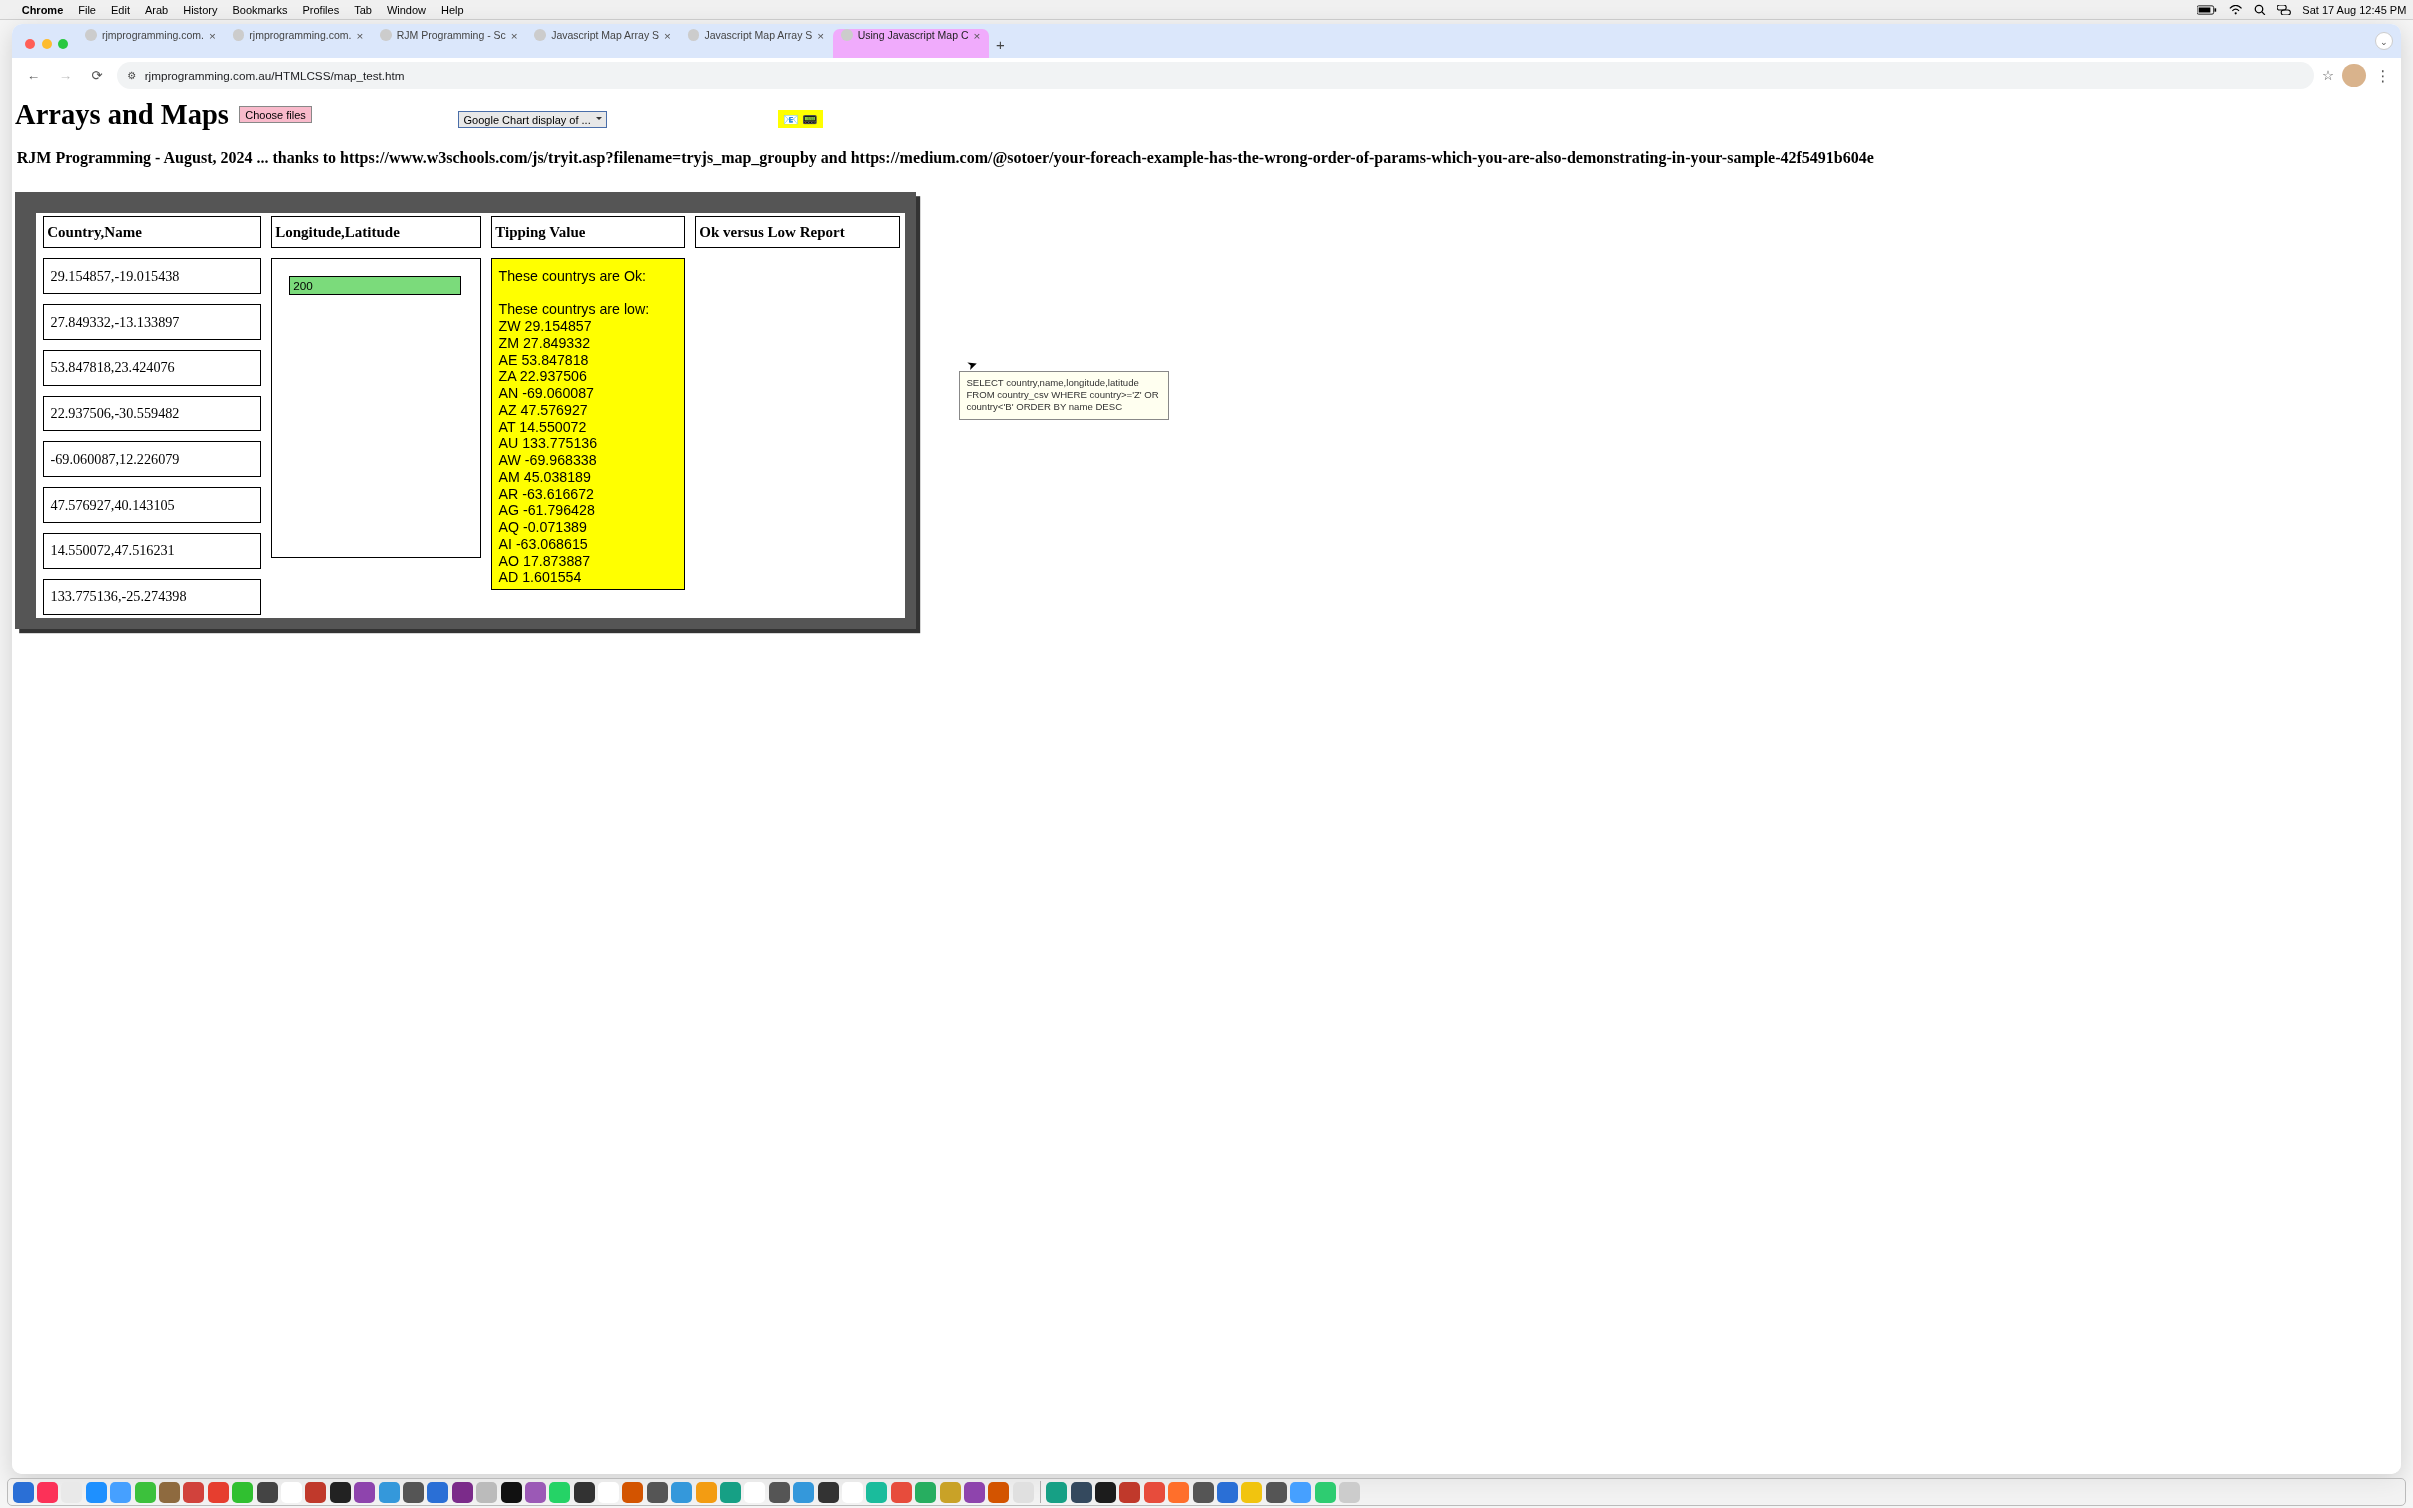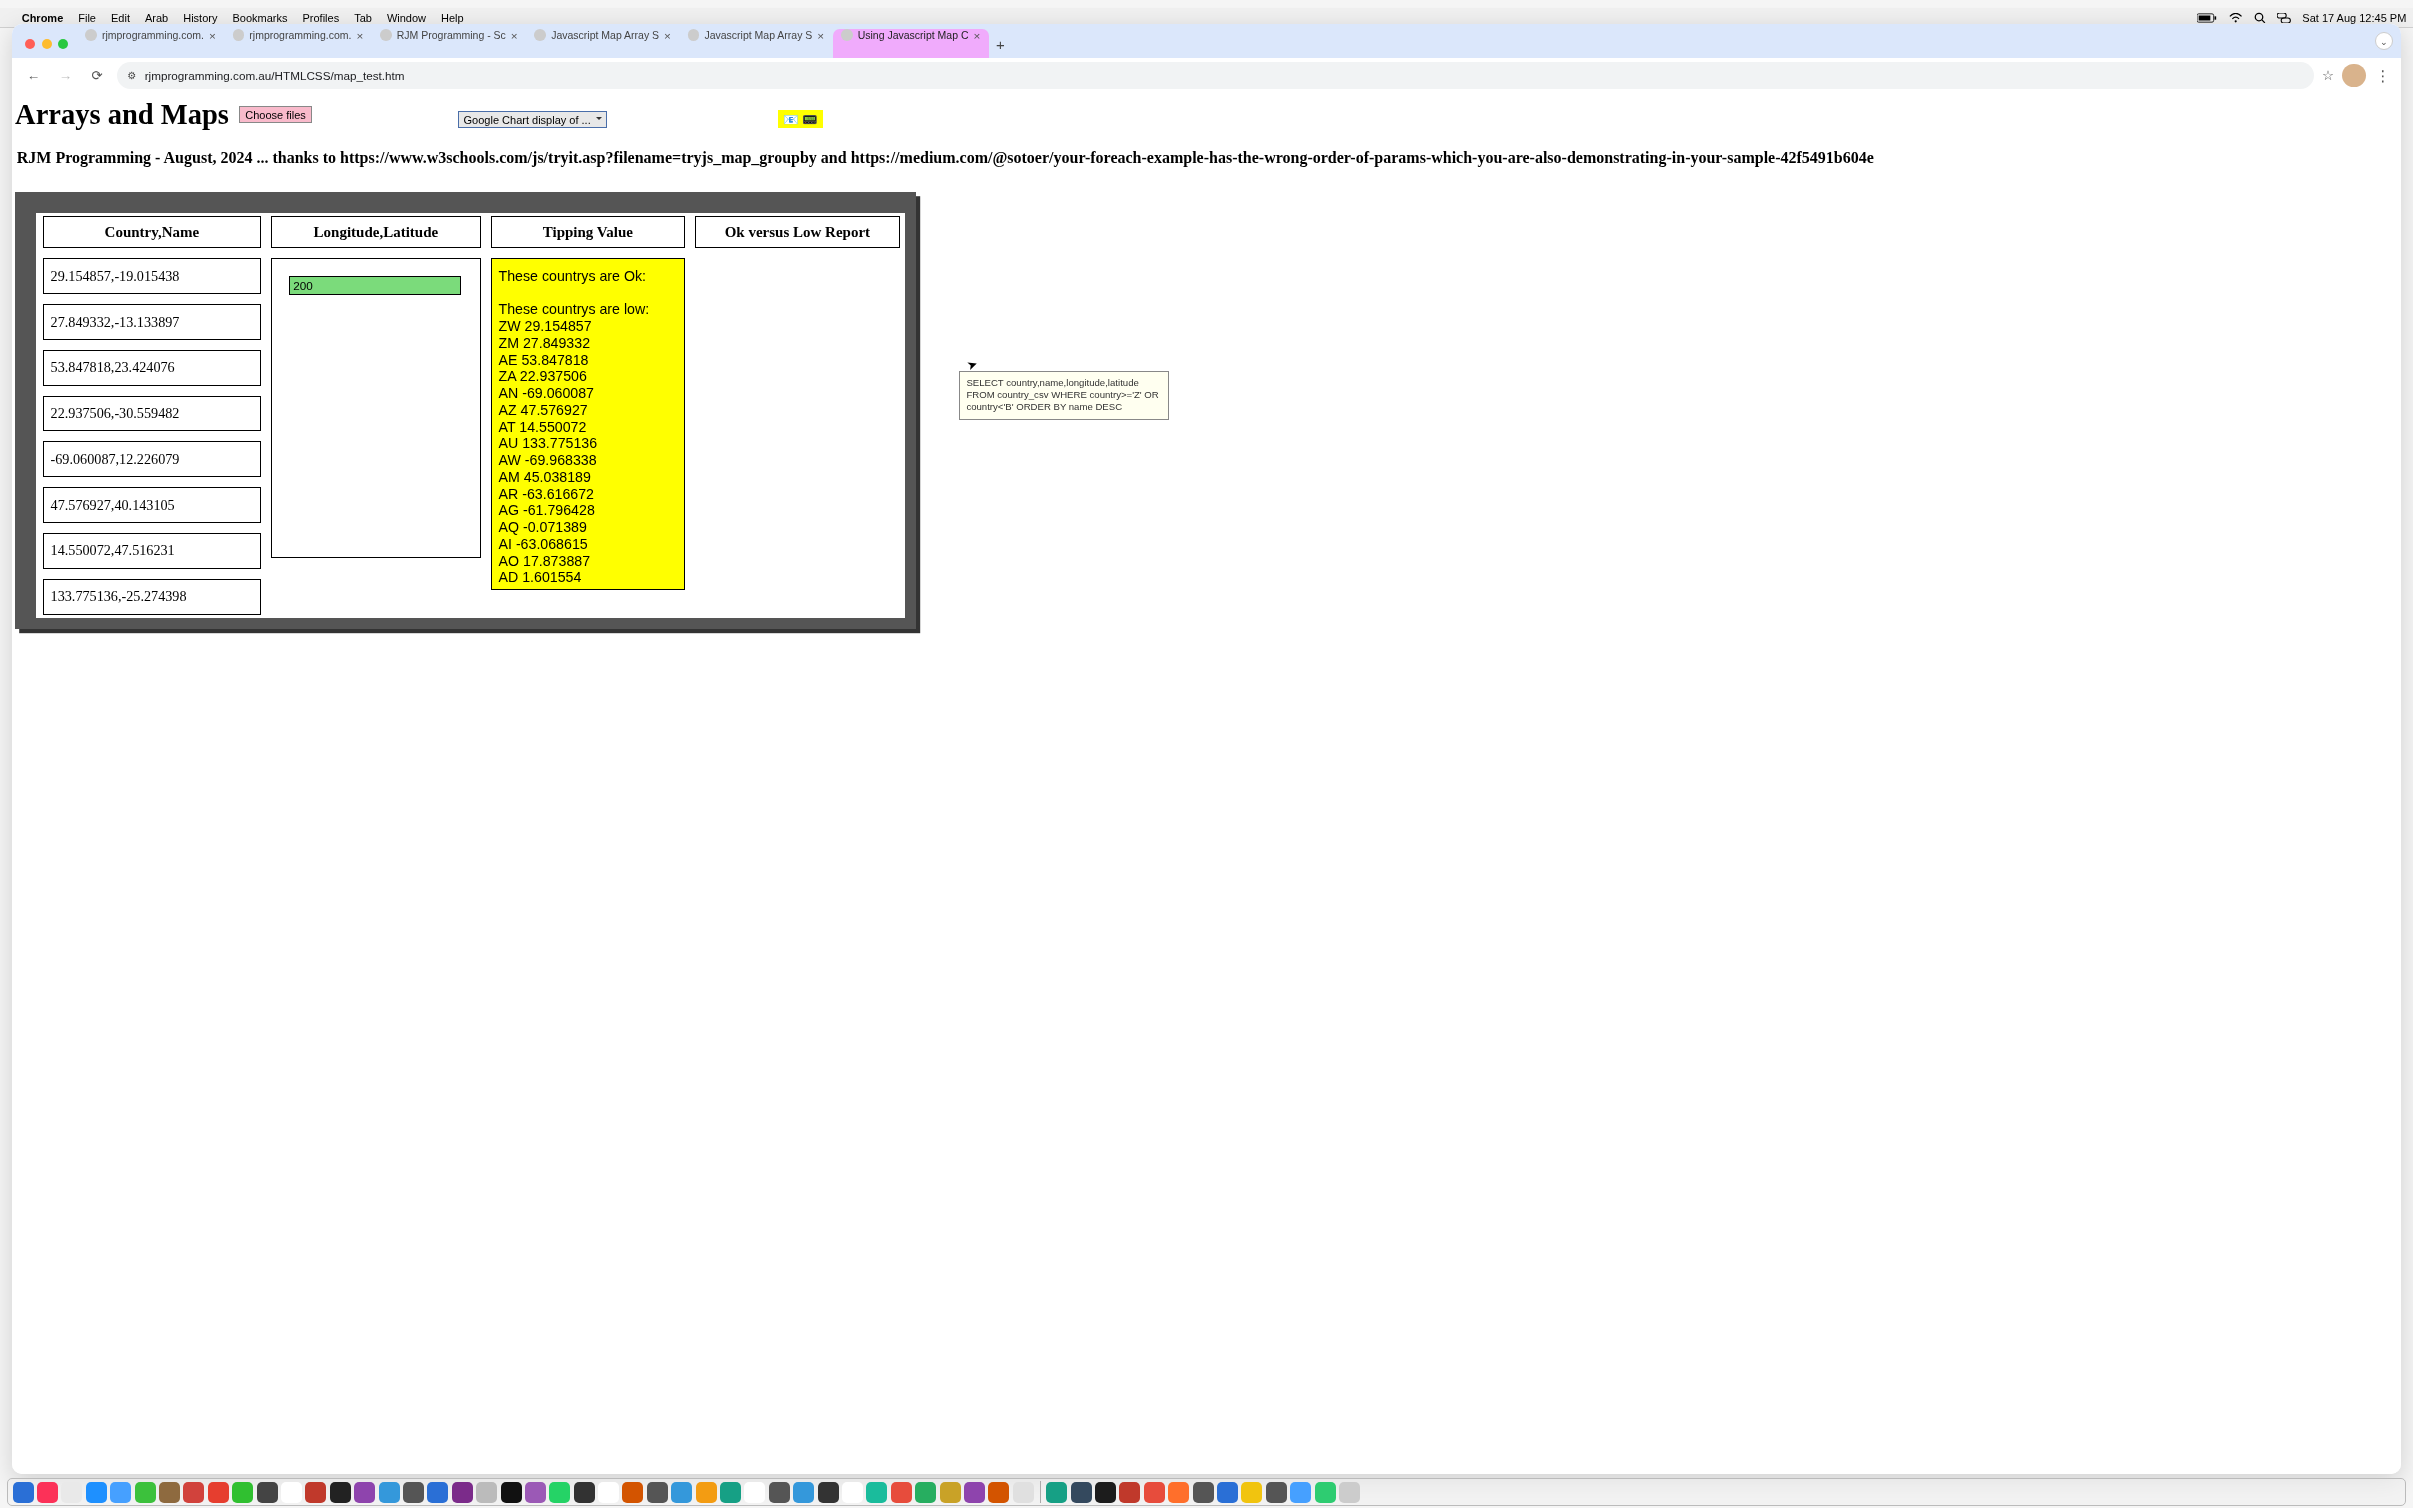--- a/index.html
+++ b/index.html
@@ -1,17 +1,17 @@
 <!DOCTYPE html>
 <html style="font-size:13.4px"><head>
 <meta charset="utf-8">
 <style>
   html,body{margin:0;padding:0;font-family:-apple-system,BlinkMacSystemFont,"Segoe UI",Helvetica,Arial,sans-serif;background:#f5f5f5;color:#000;width:1207px;height:754px;overflow:hidden}
   *{box-sizing:border-box}
-  .menubar{position:absolute;top:8px;left:0;right:0;height:20px;background:#f0f0f0;display:flex;align-items:center;font-size:11px;padding:0 6.7px;gap:15px;border-bottom:0.8px solid #d0d0d0}
+  .menubar{position:absolute;top:0;left:0;right:0;height:20px;background:#f0f0f0;display:flex;align-items:center;font-size:11px;padding:0 6.7px;gap:15px;border-bottom:0.8px solid #d0d0d0}
   .menubar .apple{font-size:12.6px}
   .menubar .spacer{flex:1}
   .menubar .bold{font-weight:600}
   .menubar .right{display:flex;align-items:center;gap:11.7px}
   .menubar svg{display:block}
 
   .chrome{position:absolute;top:23.5px;left:11.7px;right:11.7px;bottom:34px;background:#fff;border-radius:10px;box-shadow:0 6.7px 25px rgba(0,0,0,.15);overflow:hidden}
   .tabbar{height:34px;background:#dbe7fb;display:flex;align-items:flex-end;padding-left:5px;position:relative}
   .winbtns{display:flex;gap:6.7px;align-items:center;padding:0 8.4px 8.4px 8.4px}
   .winbtns span{width:10px;height:10px;border-radius:50%}
@@ -38,21 +38,21 @@
   .choose{display:inline-block;background:#f9bacb;border:0.8px solid #888;font-size:11px;padding:1.7px 5px;vertical-align:5px}
   .dropdown{display:inline-block;margin-left:142px;background:#e8e8e8;border:1.7px solid #4a6ea9;font-size:11px;padding:1.7px 15px 1.7px 5px;position:relative}
   .dropdown::after{content:"";position:absolute;right:3.4px;top:50%;transform:translateY(-50%);border:3.4px solid transparent;border-top-color:#333}
   .emojis{display:inline-block;margin-left:168px;background:#ffff00;padding:1.7px 5px;font-size:12.6px}
   .credits{margin-top:16px;font-family:"Times New Roman",Times,serif;font-size:16px;font-weight:700;line-height:1.35;padding:0 1.7px}
 
   .panel{margin-top:23.5px;width:901px;background:#fff;border:21px solid #555;border-right-width:11px;border-bottom-width:11px;box-shadow:4.2px 4.2px 0 #333;padding:3.4px}
   .caption{border:0.8px solid #000;margin:6.7px 3.4px 13.4px 3.4px;text-align:center;padding:6.7px;font-family:"Times New Roman",Times,serif;font-size:16px;font-weight:700}
   .caption sup{font-size:11px;margin-left:1.7px}
   .grid{display:grid;grid-template-columns:218px 210px 194px 205px;gap:10px;padding:0 3.4px}
-  .colhead{border:0.8px solid #000;text-align:center;font-family:"Times New Roman",Times,serif;font-size:15px;font-weight:700;padding:6.7px 3.4px}
+  .colhead{border:0.8px solid #000;text-align:left;font-family:"Times New Roman",Times,serif;font-size:15px;font-weight:700;padding:6.7px 3.4px}
   .col{display:flex;flex-direction:column;gap:10px}
   .cell{border:0.8px solid #000;padding:8.4px 6.7px;font-family:"Times New Roman",Times,serif;font-size:14.2px}
   .tipinput{display:block;width:172px;height:18.4px;border:0.8px solid #000;background:#7bdb7b;font-size:11.7px;padding:0 3.4px;font-family:Arial,sans-serif}
   .report{border:0.8px solid #000;background:#ffff00;padding:8.4px 6.7px;font-family:Liberation Sans, sans-serif;font-size:14.2px;line-height:1.18;height:332px;overflow:hidden}
   .tipcol{border:0.8px solid #000;padding:17px;height:300px}
 
   .tooltip{position:absolute;left:947px;top:277px;background:#fffff0;border:0.8px solid #888;font-size:9.6px;font-family:Arial,sans-serif;padding:5px 6.7px;max-width:210px;color:#333;line-height:1.3}
   .cursor{position:absolute;left:955px;top:263px;font-size:12.6px;transform:rotate(-20deg)}
 
   .dock{position:absolute;left:6.7px;right:6.7px;bottom:1.7px;height:28.5px;background:rgba(240,240,240,.55);border:0.8px solid #bbb;border-radius:5px;display:flex;align-items:center;gap:3.4px;padding:0 5px;overflow:hidden}

